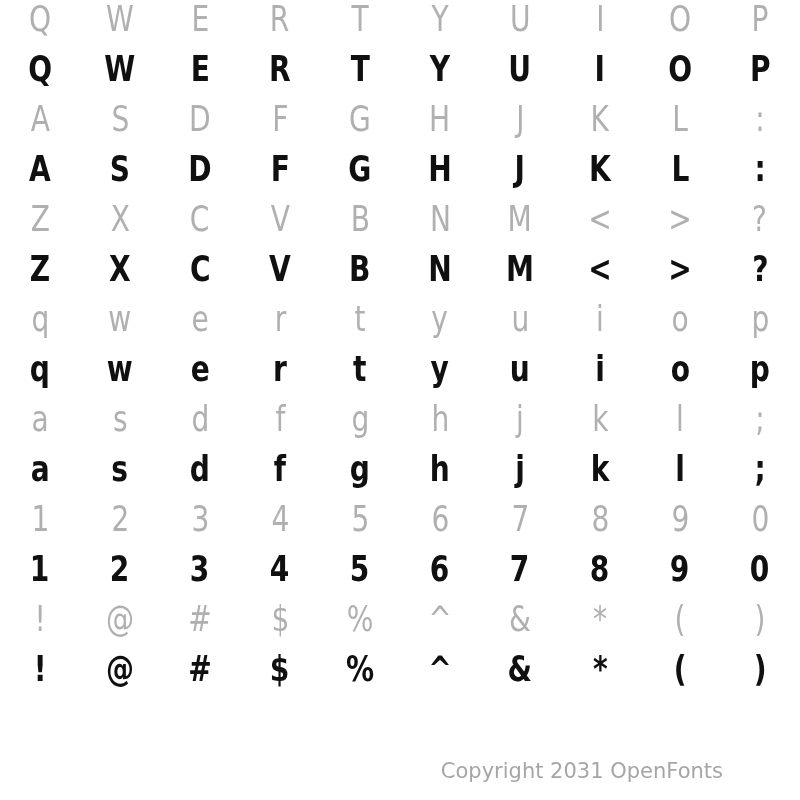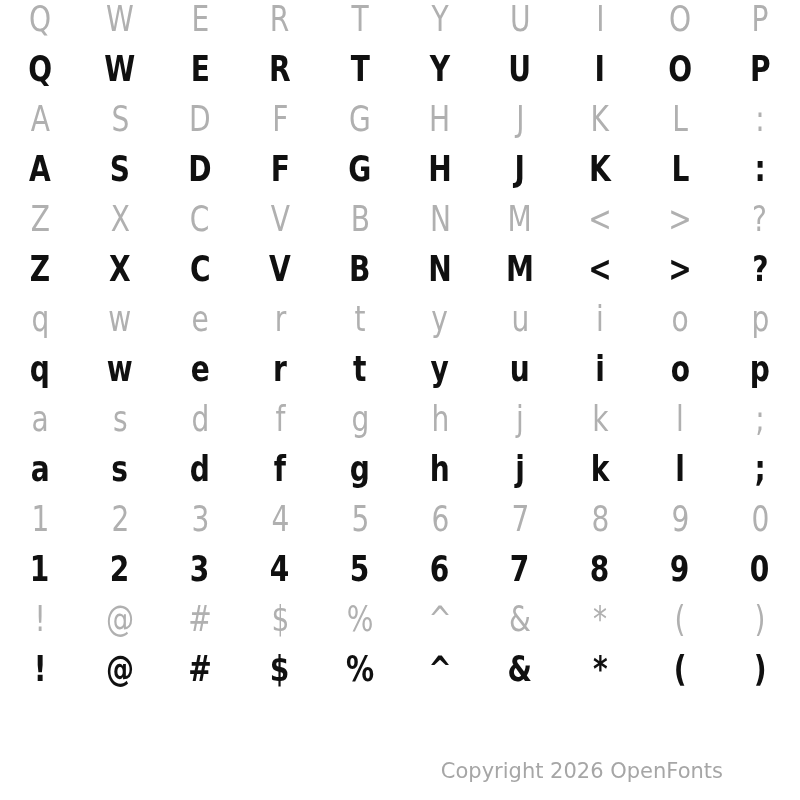--- a/index.html
+++ b/index.html
@@ -222,13 +222,13 @@
       <span class="cell"><span class="glyph">$</span></span>
       <span class="cell"><span class="glyph">%</span></span>
       <span class="cell"><span class="glyph">^</span></span>
       <span class="cell"><span class="glyph">&amp;</span></span>
       <span class="cell"><span class="glyph">*</span></span>
       <span class="cell"><span class="glyph">(</span></span>
       <span class="cell"><span class="glyph">)</span></span>
     </div>
   </div>
 
-<div class="footer">Copyright 2026 OpenFonts</div>
+<div class="footer">Copyright 2031 OpenFonts</div>
 
 </body></html>

